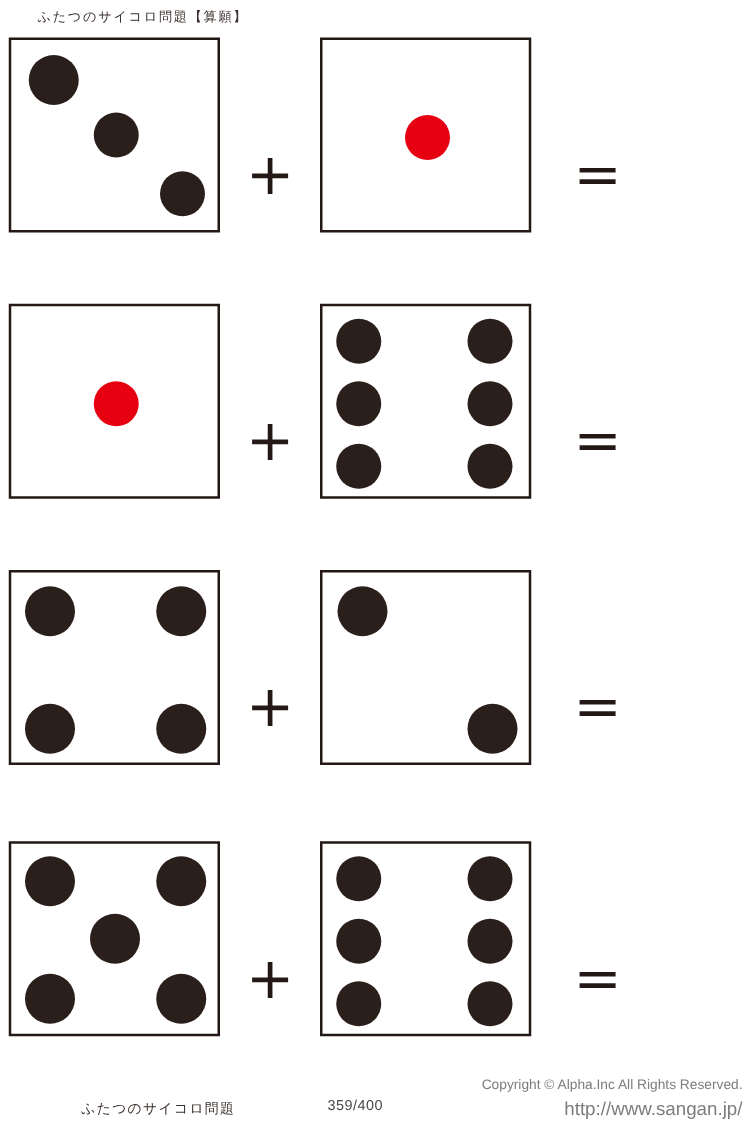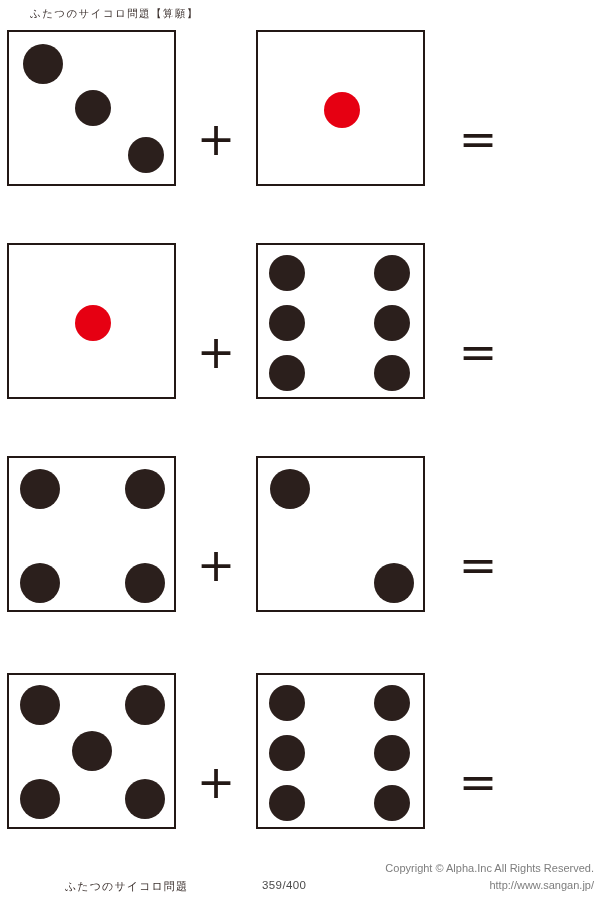--- a/index.html
+++ b/index.html
@@ -105,21 +105,21 @@
     top: 0px;
     font-size: 11px;
     color: #7d7d7d;
     text-align: right;
     white-space: nowrap;
   }
   #footer-url {
     position: absolute;
     right: 6px;
     top: 17px;
-    font-size: 11px;
+    font-size: 15px;
     color: #7d7d7d;
     text-align: right;
     white-space: nowrap;
   }
 </style>
 </head>
 <body>
 
 <div id="header-title">ふたつのサイコロ問題【算願】</div>
 

